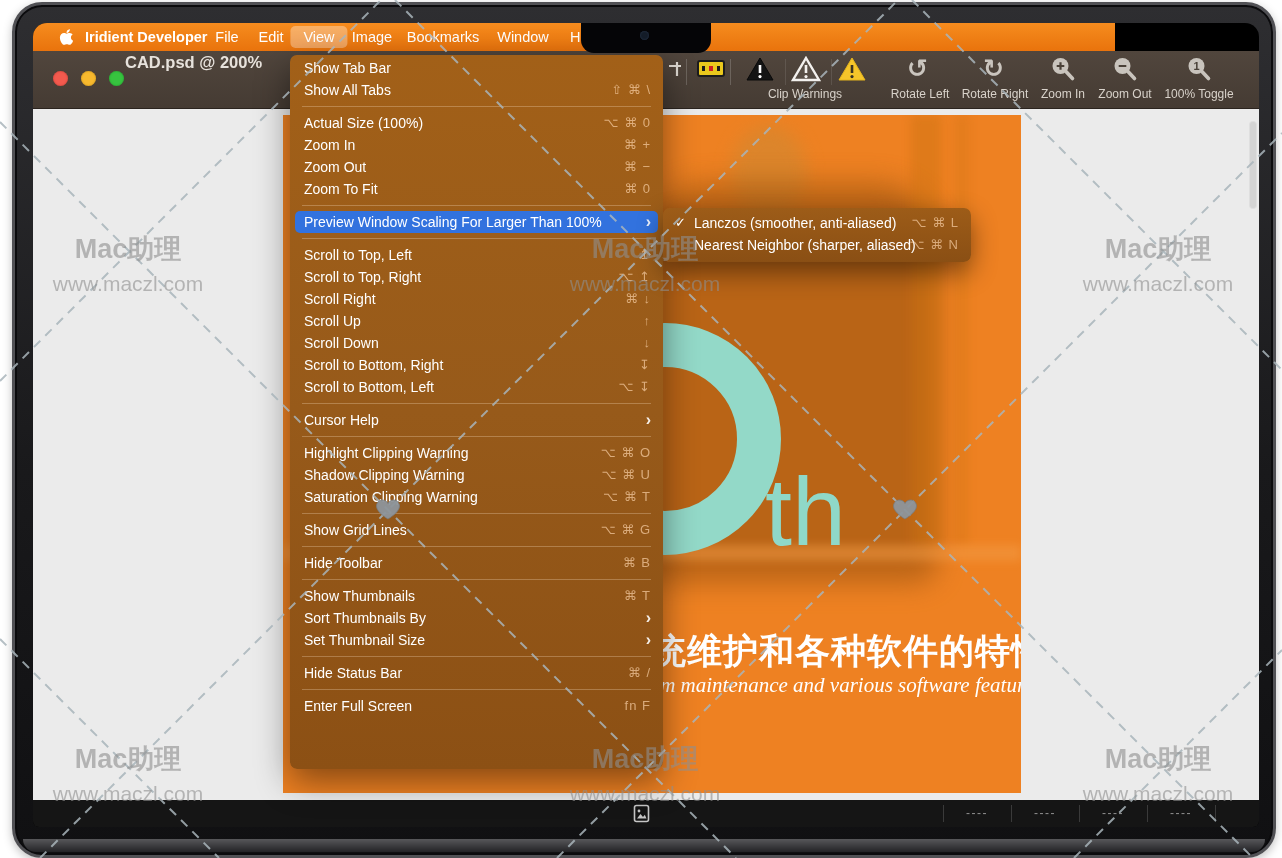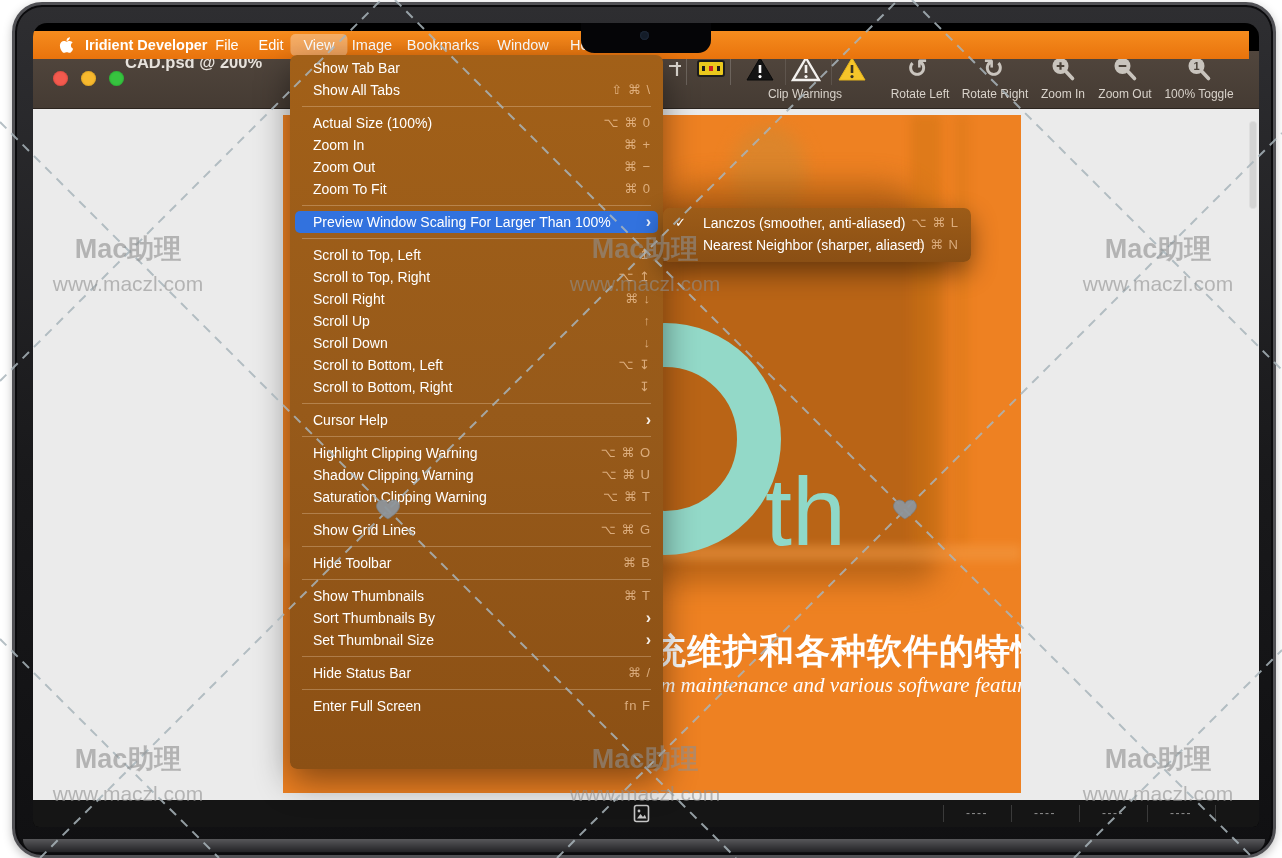--- a/index.html
+++ b/index.html
@@ -9,21 +9,21 @@
   
   .laptop{position:absolute;left:12px;top:2px;width:1258px;height:850px;border-radius:30px;
     background:linear-gradient(180deg,#2e2e31 0%,#19191b 55%,#101012 100%);
     border:3px solid #515155;box-shadow:0 3px 10px rgba(0,0,0,.25),inset 0 0 0 2px #0b0b0d;}
   .deck{position:absolute;left:8px;right:8px;bottom:3px;height:13px;border-radius:0 0 24px 24px;
     background:linear-gradient(180deg,#57575a,#232326);}
   .screen{position:absolute;left:18px;top:18px;width:1226px;height:804px;background:#000;
     border-radius:14px 14px 6px 6px;overflow:hidden;}
 
   
-  .menubar{position:absolute;left:0;top:8px;width:1216px;height:28px;
+  .menubar{position:absolute;left:0;top:0;width:1082px;height:28px;
     background:linear-gradient(180deg,#f68c1e,#e9730c);z-index:40;}
   .mb-item{position:absolute;top:3px;height:22px;line-height:22px;color:#fff;font-size:14.5px;
     transform:translateX(-50%);padding:0 13px;border-radius:5px;white-space:nowrap;}
   .mb-item.active{background:rgba(255,255,255,.33);}
   .mb-item.left-align{transform:none;}
   .mb-appname{position:absolute;left:52px;top:3px;height:22px;line-height:22px;color:#fff;
     font-weight:bold;font-size:14.5px;white-space:nowrap;}
   .apple{position:absolute;left:26px;top:5px;width:15px;height:18px;}
   .notch{position:absolute;left:548px;top:0;width:130px;height:30px;background:#050507;
     border-radius:0 0 13px 13px;z-index:60;}
@@ -69,21 +69,21 @@
   .sb-cell{position:absolute;top:0;height:27px;line-height:27px;text-align:center;
     color:#909090;font-size:12px;letter-spacing:1.5px;}
   .sb-div{position:absolute;top:5px;width:1px;height:17px;background:#3a3a3a;}
 
   
   .menu-panel{position:absolute;left:257px;top:32px;width:373px;height:714px;z-index:50;
     background:linear-gradient(180deg,#a26018 0%,#975a1a 50%,#8c5014 100%);
     border-radius:7px;box-shadow:0 12px 34px rgba(0,0,0,.45);padding-top:2px;box-sizing:border-box;}
   .mi{position:relative;height:22px;line-height:22px;margin:0 5px;border-radius:5px;
     color:#fff;font-size:14px;white-space:nowrap;}
-  .mi-label{position:absolute;left:9px;margin-left:9px;}
+  .mi-label{position:absolute;left:9px;}
   .mi-sc{position:absolute;right:7px;color:rgba(255,216,176,.66);font-size:13px;letter-spacing:1px;}
   .mi-arrow{position:absolute;right:7px;color:rgba(255,255,255,.9);font-size:16px;font-weight:bold;line-height:21px;}
   .mi.hl{background:#3272de;text-align:right;}
   .mi-sep{height:11px;position:relative;}
   .mi-sep .line{position:absolute;left:12px;right:12px;top:5px;height:1px;background:rgba(255,235,210,.28);}
 
   
   .submenu{position:absolute;left:630px;top:185px;width:308px;height:54px;z-index:55;
     background:linear-gradient(180deg,#9d5c18,#8a4f14);border-radius:7px;
     box-shadow:0 10px 26px rgba(0,0,0,.45);padding-top:4px;box-sizing:border-box;}
@@ -266,26 +266,26 @@
           </div>
           <div class="mi">
             <span class="mi-label">Scroll Up</span>
             <span class="mi-sc">↑</span>
           </div>
           <div class="mi">
             <span class="mi-label">Scroll Down</span>
             <span class="mi-sc">↓</span>
           </div>
           <div class="mi">
+            <span class="mi-label">Scroll to Bottom, Right</span>
+            <span class="mi-sc">↧</span>
+          </div>
+          <div class="mi">
             <span class="mi-label">Scroll to Bottom, Left</span>
             <span class="mi-sc">⌥ ↧</span>
-          </div>
-          <div class="mi">
-            <span class="mi-label">Scroll to Bottom, Right</span>
-            <span class="mi-sc">↧</span>
           </div>
           <div class="mi-sep">
             <div class="line"></div>
           </div>
           <div class="mi">
             <span class="mi-label">Cursor Help</span>
             <span class="mi-arrow">›</span>
           </div>
           <div class="mi-sep">
             <div class="line"></div>

